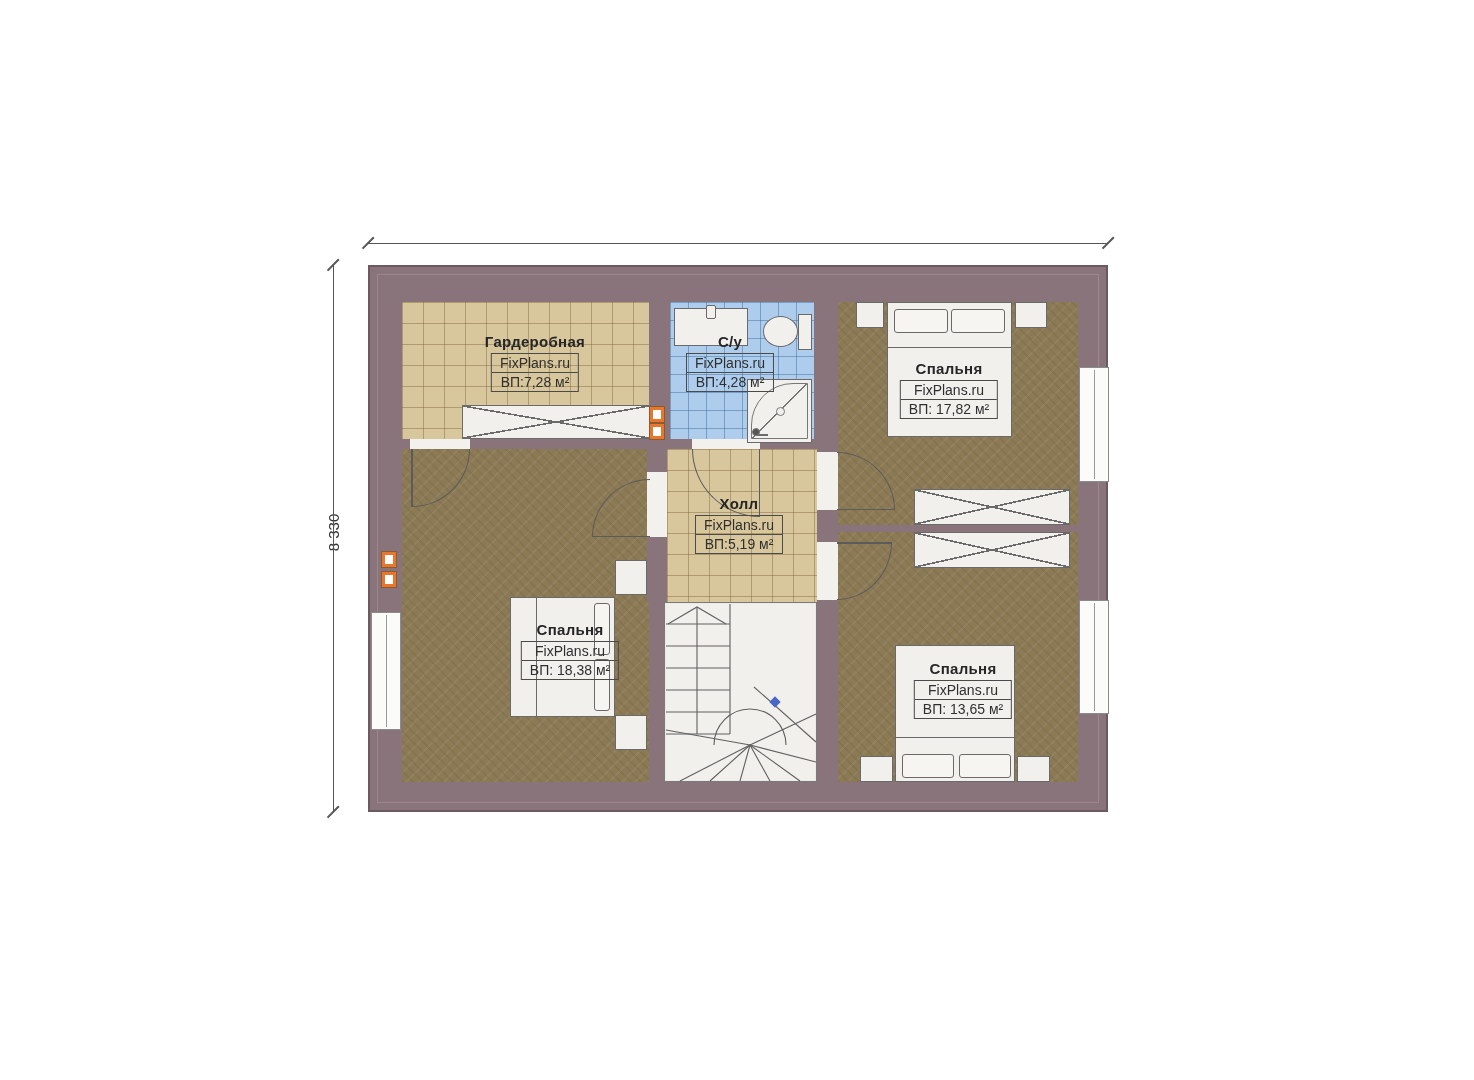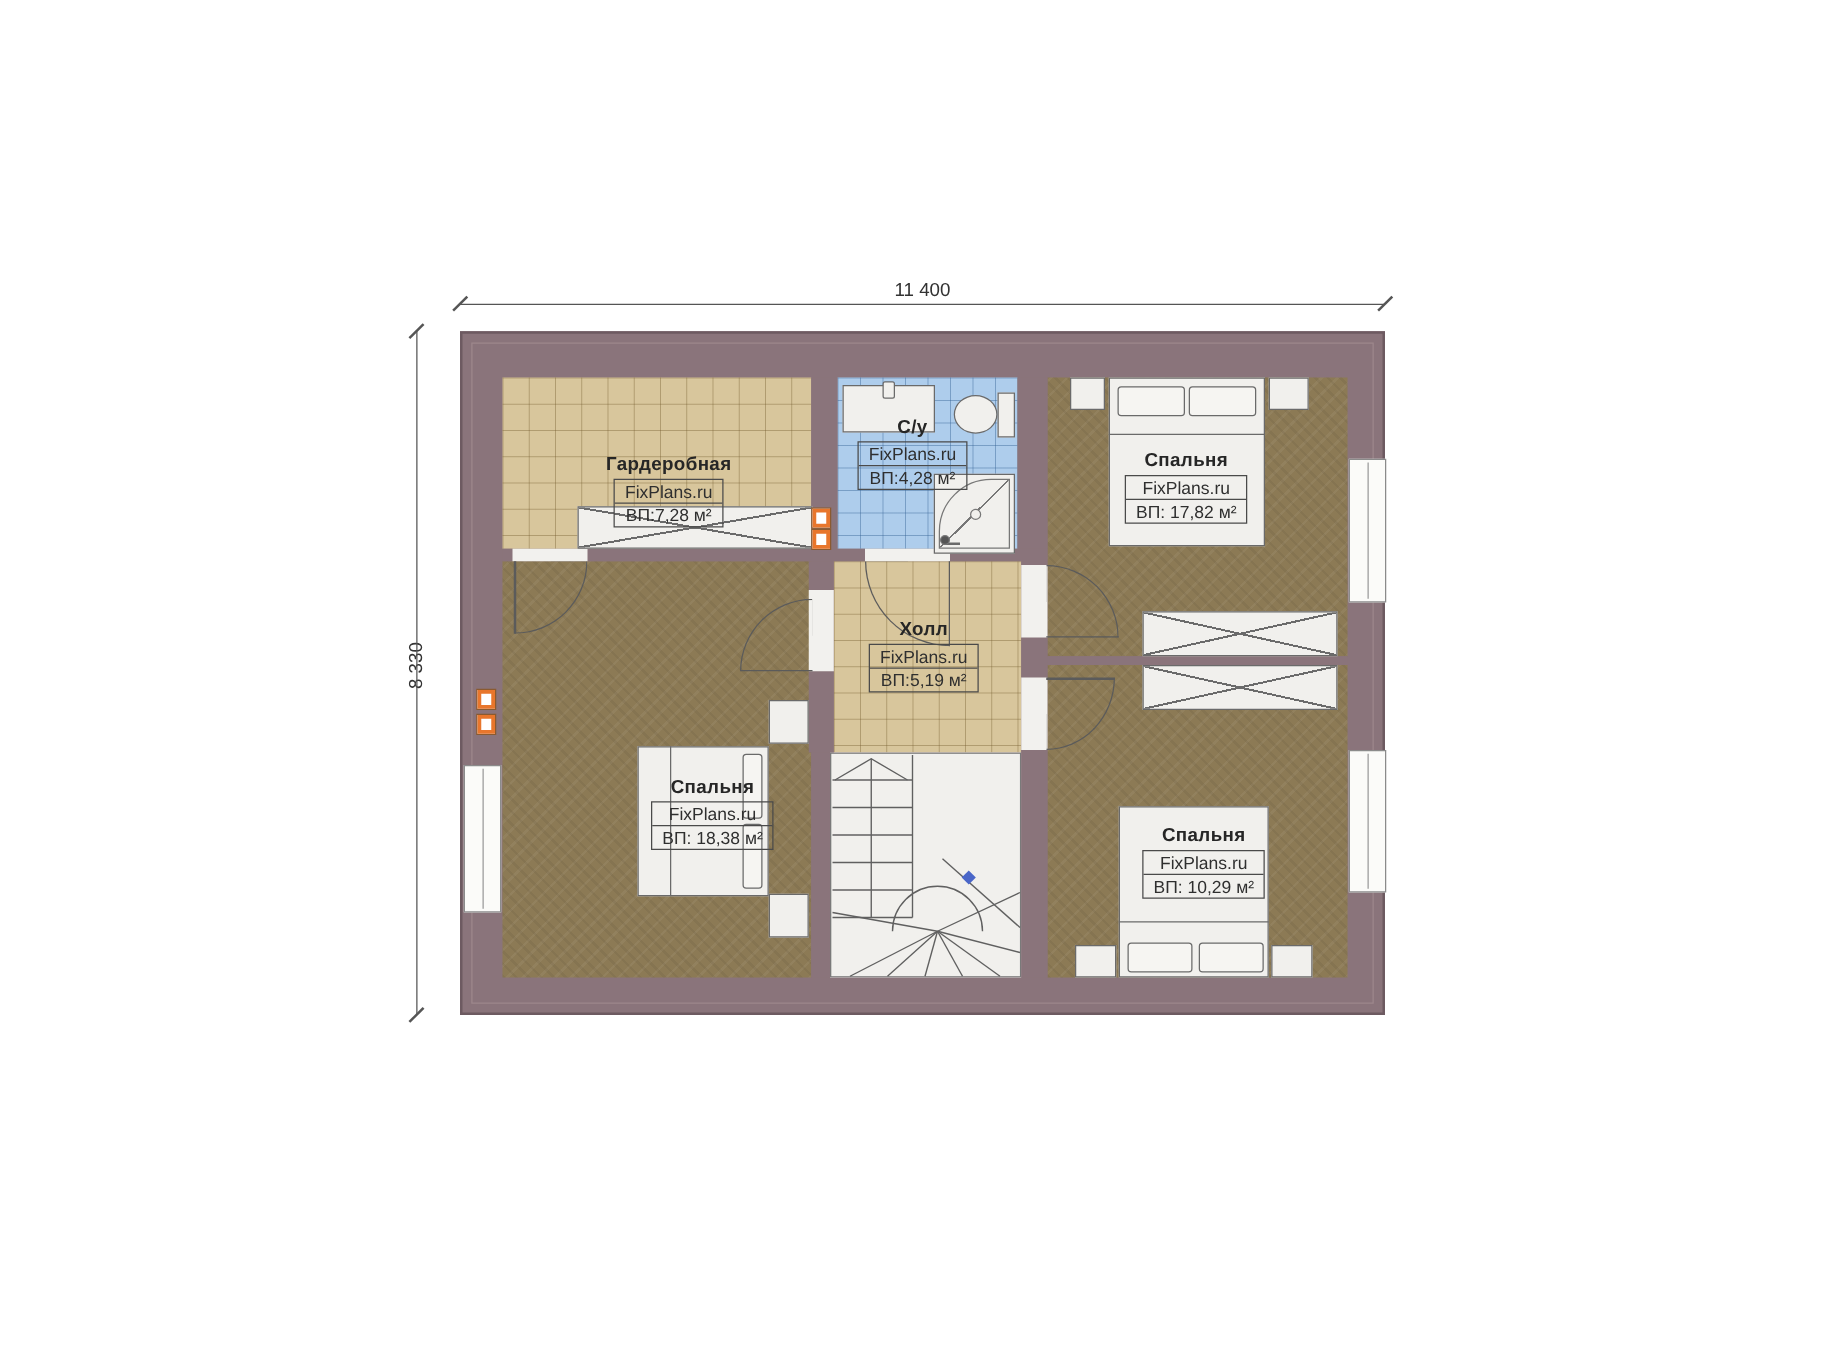--- a/index.html
+++ b/index.html
@@ -75,21 +75,20 @@
   .shower-inner { position:absolute; left:3px; top:3px; right:3px; bottom:3px;
     border:1px solid #777; border-top-left-radius:42px; box-sizing:border-box;
     background-image:linear-gradient(to bottom right, transparent 0 calc(50% - 0.7px), #777 calc(50% - 0.7px) calc(50% + 0.7px), transparent calc(50% + 0.7px) 100%); }
   .drain { position:absolute; width:7px; height:7px; border:1px solid #777; border-radius:50%; background:#f1f0ed; }
 </style>
 </head>
 <body>
 
 <div class="canvas">
 
-  <div class="dim-text" style="left:368px; top:224px; width:740px;">11 400</div>
   <div class="dim-line-h" style="left:368px; top:243px; width:740px;"></div>
   <div class="tick" style="left:360px; top:242px;"></div>
   <div class="tick" style="left:1100px; top:242px;"></div>
 
   <div class="dim-text" style="left:295px; top:524px; width:76px; transform:rotate(-90deg);">8 330</div>
   <div class="dim-line-v" style="left:333px; top:265px; height:547px;"></div>
   <div class="tick" style="left:325px; top:264px;"></div>
   <div class="tick" style="left:325px; top:811px;"></div>
 
   <div class="plan">
@@ -207,21 +206,21 @@
         <line x1="86" y1="143" x2="76" y2="179"></line>
         <line x1="86" y1="143" x2="106" y2="179"></line>
         <line x1="86" y1="143" x2="136" y2="179"></line>
         <line x1="86" y1="143" x2="152" y2="160"></line>
         <line x1="86" y1="143" x2="152" y2="112"></line>
         <line x1="90" y1="85" x2="152" y2="140"></line>
       </g>
       <rect x="107" y="96" width="8" height="8" transform="rotate(45 111 100)" fill="#4a66c8"></rect>
     </svg>
 
-    <div class="room-label" style="left:165px; top:96px;">
+    <div class="room-label" style="left:165px; top:66px;">
       <div class="room-name">Гардеробная</div>
       <div class="room-box">
         <div class="brand">FixPlans.ru</div>
         <div class="area">ВП:7,28 м²</div>
       </div>
     </div>
 
     <div class="room-label" style="left:360px; top:66px;">
       <div class="room-name">С/у</div>
       <div class="room-box">
@@ -251,18 +250,18 @@
       <div class="room-box">
         <div class="brand">FixPlans.ru</div>
         <div class="area">ВП: 18,38 м²</div>
       </div>
     </div>
 
     <div class="room-label" style="left:593px; top:393px;">
       <div class="room-name">Спальня</div>
       <div class="room-box">
         <div class="brand">FixPlans.ru</div>
-        <div class="area">ВП: 10,29 м²</div>
+        <div class="area">ВП: 13,65 м²</div>
       </div>
     </div>
 
   </div>
 </div>
 
 </body></html>

